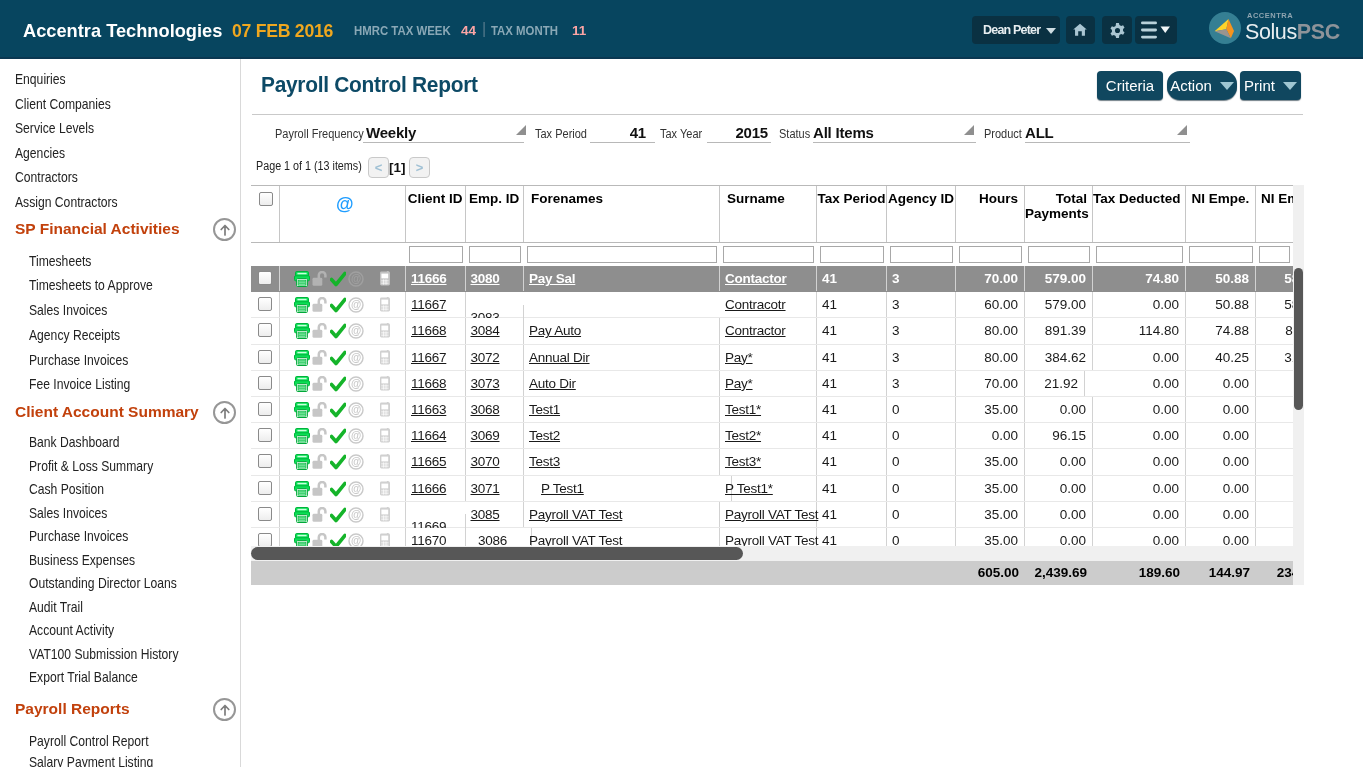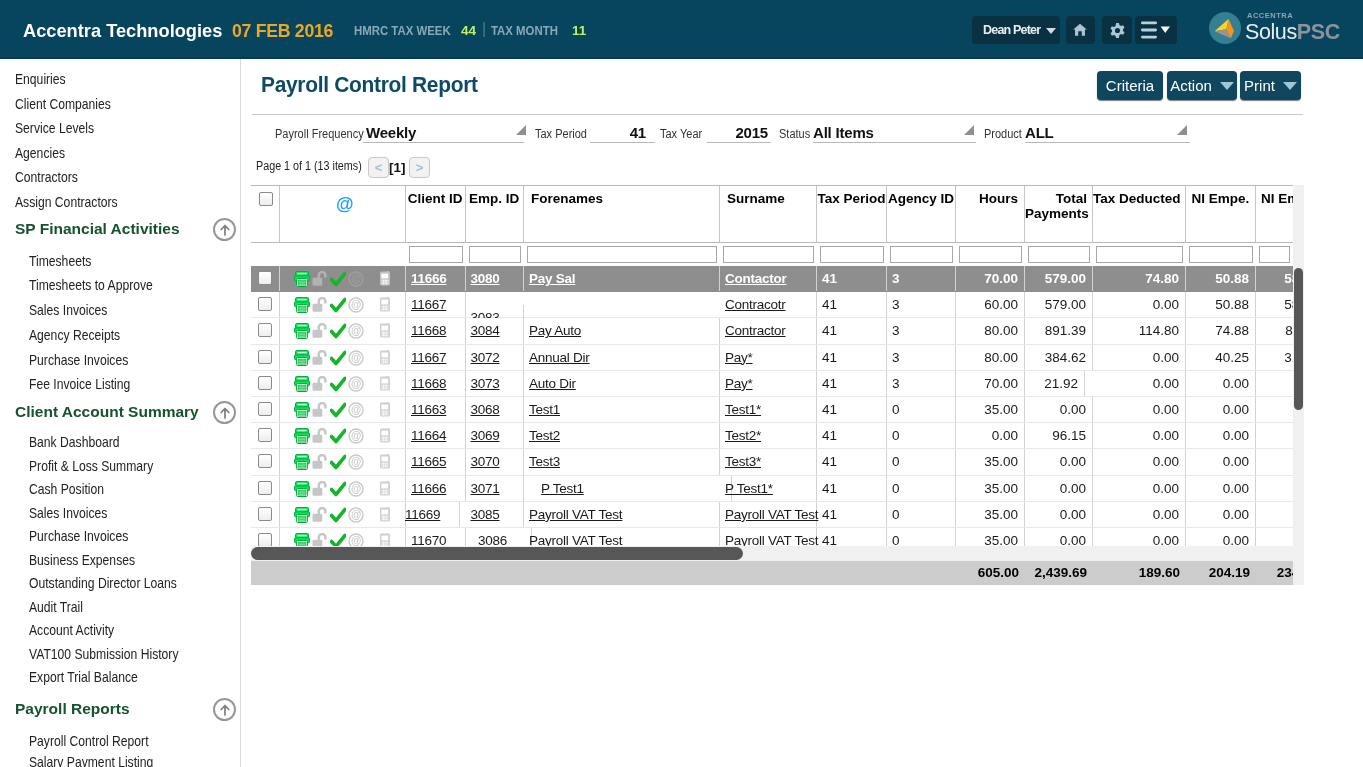--- a/index.html
+++ b/index.html
@@ -2,30 +2,30 @@
 <html><head><meta charset="utf-8"><title>Payroll Control Report</title>
 <style>
 *{margin:0;padding:0;box-sizing:border-box;}
 html,body{width:1363px;height:767px;overflow:hidden;background:#fff;font-family:"Liberation Sans",sans-serif;}
 #page{position:relative;width:1363px;height:767px;}
 
 #topbar{position:absolute;left:0;top:0;width:1363px;height:59px;background:#07455f;border-bottom:2px solid #0a3751;box-sizing:border-box;}
 .brand{position:absolute;left:23px;top:20px;font-size:19px;font-weight:bold;color:#fff;letter-spacing:0px;transform:scaleX(0.96);transform-origin:left;}
 .tdate{position:absolute;left:232px;top:20px;font-size:19px;font-weight:bold;color:#efa71f;letter-spacing:-0.3px;transform:scaleX(0.93);transform-origin:left;}
 .tlbl{position:absolute;top:24px;font-size:12px;font-weight:bold;color:#8aa8b6;letter-spacing:0px;transform:scaleX(0.95);transform-origin:left;}
-.tval{position:absolute;top:23px;font-size:13.5px;font-weight:bold;color:#bef264;}
+.tval{position:absolute;top:23px;font-size:13.5px;font-weight:bold;color:#fca5a5;}
 .tsep{position:absolute;top:20px;font-size:16px;color:#54788a;}
 .tbtn{position:absolute;top:16px;height:28px;background:#0a3142;border-radius:4px;color:#e8eef0;}
 #userbtn{left:972px;width:88px;font-size:12.5px;font-weight:bold;line-height:28px;text-align:left;padding-left:11px;letter-spacing:-0.8px;}
 #userbtn .caret{position:absolute;right:4px;top:11.5px;width:0;height:0;border-left:5.5px solid transparent;border-right:5.5px solid transparent;border-top:6.5px solid #cfdde2;}
 .sqbtn{position:absolute;top:16px;height:28px;background:#0a3142;border-radius:4px;}
 
 #sidebar{position:absolute;left:0;top:59px;width:241px;height:708px;background:#fff;border-right:1px solid #d9d9d9;}
 .si{position:absolute;font-size:15px;color:#222;white-space:nowrap;transform:scaleX(0.81);transform-origin:left;}
-.si.b{font-weight:bold;color:#14532d;font-size:15.5px;transform:none;}
+.si.b{font-weight:bold;color:#c2410c;font-size:15.5px;transform:none;}
 .circ{position:absolute;left:213px;width:23px;height:23px;border:2px solid #969696;border-radius:50%;}
 
 #main{position:absolute;left:242px;top:59px;width:1121px;height:708px;background:#fff;}
 #title{position:absolute;left:19px;top:13px;font-size:22px;font-weight:bold;color:#0d4a66;letter-spacing:-0.3px;transform:scaleX(0.95);transform-origin:left;}
 .hbtn{position:absolute;top:12px;height:29px;background:#10475f;border-radius:4px;color:#fff;font-size:15px;line-height:29px;text-align:center;box-shadow:0 1px 1px rgba(0,25,40,0.55);}
 .hbtn .caret{display:inline-block;width:0;height:0;border-left:7px solid transparent;border-right:7px solid transparent;border-top:8px solid #9fc6d2;vertical-align:middle;margin-left:8px;margin-top:-2px;}
 #hr1{position:absolute;left:10px;top:55px;width:1051px;height:1px;background:#c9c9c9;}
 .flbl{position:absolute;top:68px;font-size:12.5px;color:#333;transform:scaleX(0.88);transform-origin:left;}
 .fval{position:absolute;top:65px;font-size:15px;font-weight:bold;color:#111;letter-spacing:-0.2px;}
 .fund{position:absolute;top:83px;height:1px;background:#b8b8b8;}
@@ -134,21 +134,21 @@
       <div class="si b" style="left:15px;top:640.5px;">Payroll Reports</div>
       <div class="circ" style="top:638.5px;"><svg viewBox="0 0 20 20" style="width:20px;height:20px;">
           <path d="M10 15 L10 6 M6.2 9.5 L10 5.5 L13.8 9.5" fill="none" stroke="#7d7d7d" stroke-width="1.7" stroke-linecap="round" stroke-linejoin="round"></path>
         </svg></div>
       <div class="si" style="left:29px;top:672.5px;">Payroll Control Report</div>
       <div class="si" style="left:29px;top:694.0px;">Salary Payment Listing</div>
     </div>
 <div id="main">
   <div id="title">Payroll Control Report</div>
   <div class="hbtn" style="left:855px;width:66px;">Criteria</div>
-  <div class="hbtn" style="left:925px;width:70px;">Action<span class="caret"></span></div>
+  <div class="hbtn" style="left:925px;width:70px;border-radius:13px;">Action<span class="caret"></span></div>
   <div class="hbtn" style="left:998px;width:61px;">Print<span class="caret"></span></div>
   <div id="hr1"></div>
   <span class="flbl" style="left:33px;">Payroll Frequency</span>
   <span class="fval" style="left:124px;">Weekly</span>
   <span class="fund" style="left:121px;width:161px;"></span>
   <span class="ftri" style="left:274px;"></span>
   <span class="flbl" style="left:293px;">Tax Period</span>
   <span class="fval" style="left:374px;width:30px;text-align:right;">41</span>
   <span class="fund" style="left:348px;width:65px;"></span>
   <span class="flbl" style="left:418px;">Tax Year</span>
@@ -713,21 +713,21 @@
                 <g stroke="#ffffff" stroke-width="0.7">
                   <line x1="2.2" y1="9.3" x2="9.6" y2="9.3"></line>
                   <line x1="2.2" y1="11" x2="9.6" y2="11"></line>
                   <line x1="2.2" y1="12.7" x2="9.6" y2="12.7"></line>
                   <line x1="4.6" y1="8.4" x2="4.6" y2="13.6"></line>
                   <line x1="7" y1="8.4" x2="7" y2="13.6"></line>
                 </g>
               </svg>
             </span>
           </div>
-          <div class="cell" style="left:149px;width:59.5px;padding-left:5px;"><a>11669</a></div>
+          <div class="cell" style="left:155px;width:59.5px;padding-left:5px;margin-top:12px;"><a>11669</a></div>
           <div class="cell" style="left:214.5px;width:58.5px;padding-left:5px;"><a>3085</a></div>
           <div class="cell" style="left:273.0px;width:196px;padding-left:5px;"><a>Payroll VAT Test</a></div>
           <div class="cell" style="left:469.0px;width:97px;padding-left:5px;overflow:visible;"><a>Payroll VAT Test</a></div>
           <div class="cell" style="left:566.0px;width:70px;padding-left:5px;">41</div>
           <div class="cell" style="left:636.0px;width:69px;padding-left:5px;">0</div>
           <div class="cell" style="left:705.0px;width:69px;text-align:right;padding-right:6px;">35.00</div>
           <div class="cell" style="left:774.0px;width:68px;text-align:right;padding-right:6px;">0.00</div>
           <div class="cell" style="left:842.0px;width:93px;text-align:right;padding-right:6px;">0.00</div>
           <div class="cell" style="left:935.0px;width:70px;text-align:right;padding-right:6px;">0.00</div>
           <div class="cell last" style="left:1005.0px;width:66px;text-align:right;padding-right:4px;"></div>
@@ -787,16 +787,16 @@
   <div id="vscroll">
         <div id="vthumb"></div>
       </div>
   <div id="hscroll">
         <div id="hthumb"></div>
       </div>
   <div id="totals">
         <div class="cell" style="left:705.0px;width:69px;text-align:right;padding-right:6px;">605.00</div>
         <div class="cell" style="left:774.0px;width:68px;text-align:right;padding-right:6px;">2,439.69</div>
         <div class="cell" style="left:842.0px;width:93px;text-align:right;padding-right:6px;">189.60</div>
-        <div class="cell" style="left:935.0px;width:70px;text-align:right;padding-right:6px;">204.19</div>
+        <div class="cell" style="left:935.0px;width:70px;text-align:right;padding-right:6px;">144.97</div>
         <div class="cell last" style="left:1005.0px;width:66px;text-align:right;padding-right:4px;">234.81</div>
       </div>
 </div>
 </div>
 </body></html>

